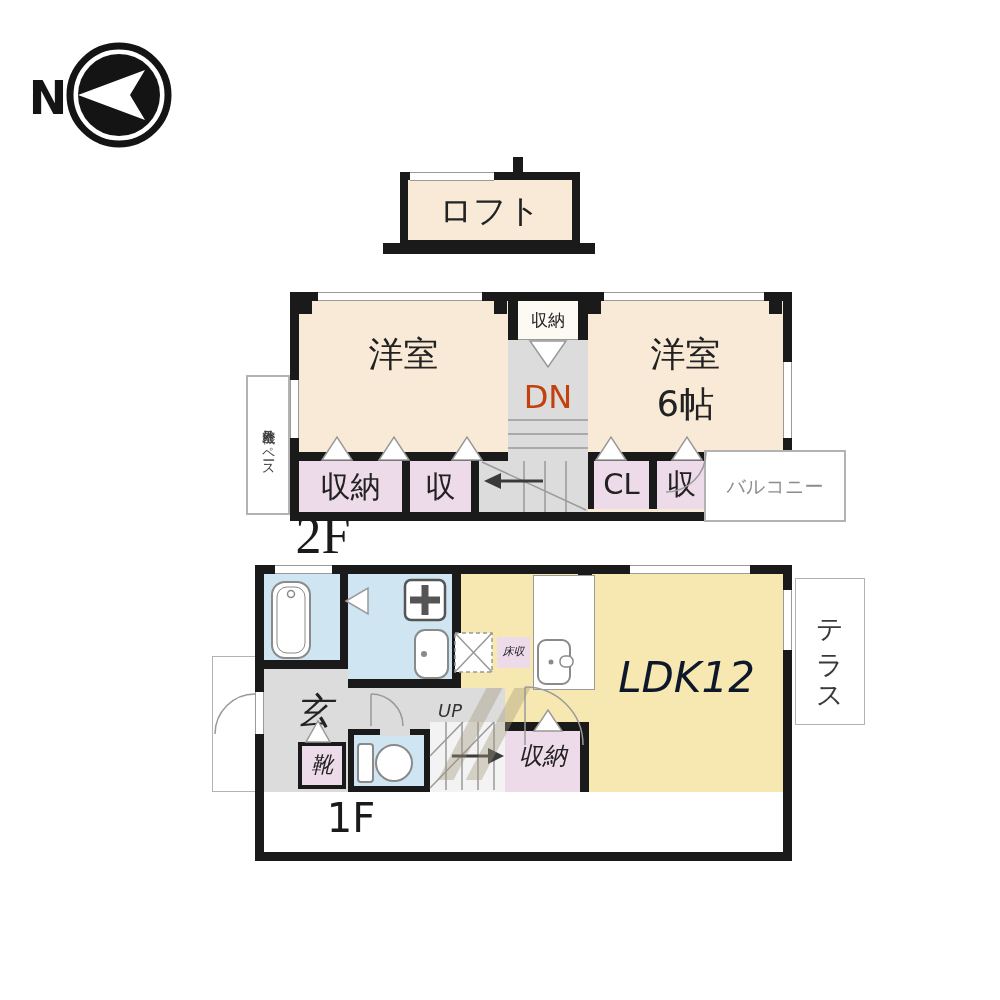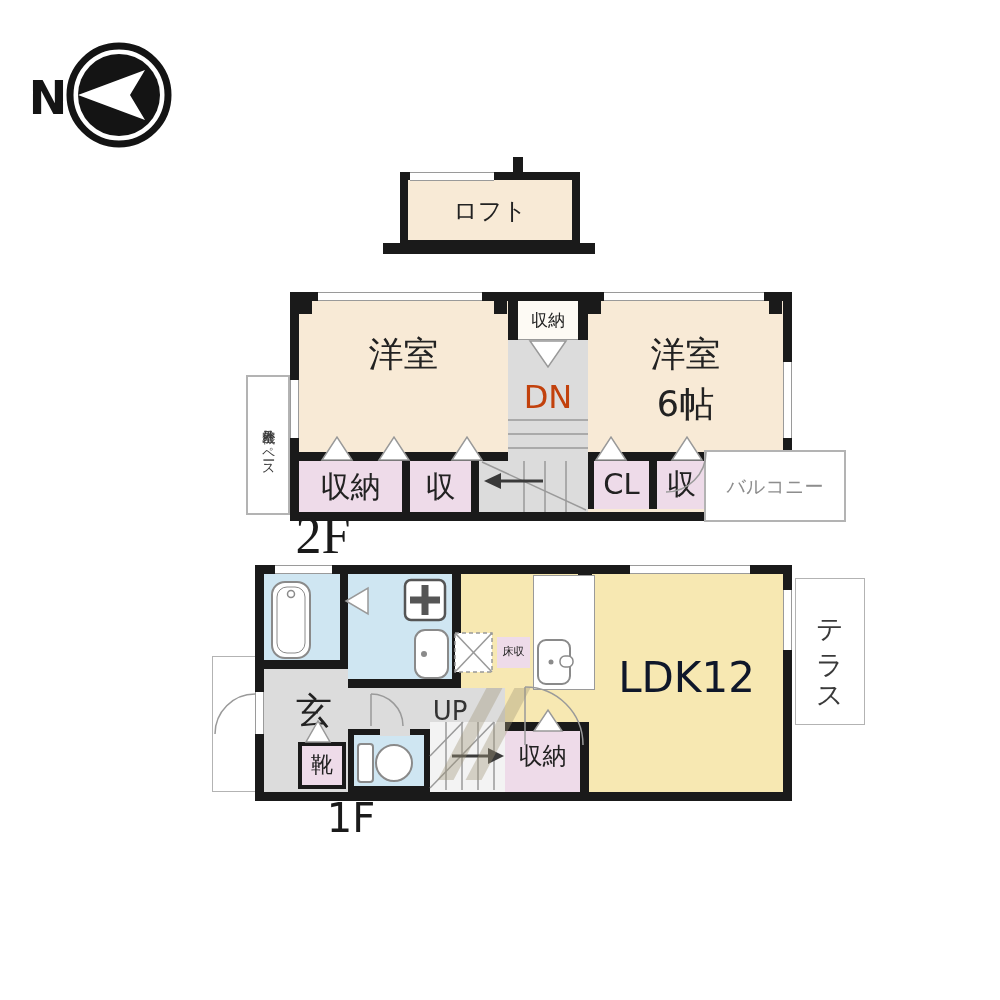--- a/index.html
+++ b/index.html
@@ -31,21 +31,21 @@
 
   <svg class="abs" style="left:64px;top:40px;" width="110" height="110" viewBox="0 0 110 110">
     <circle cx="55" cy="55" r="49" fill="none" stroke="#141414" stroke-width="7"></circle>
     <circle cx="55" cy="55" r="41" fill="#141414"></circle>
     <polygon points="14,55 81,30 66,55 81,80" fill="#ffffff"></polygon>
   </svg>
   <div class="abs lbl" style="left:26px;top:74px;width:44px;height:48px;font-size:46px;font-weight:bold;color:#141414;">N</div>
 
   <div class="abs wall" style="left:383px;top:243px;width:212px;height:11px;"></div>
   <div class="abs" style="left:400px;top:172px;width:180px;height:76px;border:8px solid #1a1a1a;background:#f8ead6;"></div>
-  <div class="abs lbl" style="left:400px;top:180px;width:180px;height:62px;font-size:24px;">ロフト</div>
+  <div class="abs lbl" style="left:400px;top:180px;width:180px;height:62px;font-size:33px;">ロフト</div>
   <div class="abs win" style="left:410px;top:172px;width:84px;height:9px;"></div>
   <div class="abs wall" style="left:513px;top:157px;width:10px;height:19px;"></div>
 
   <div class="abs cream" style="left:290px;top:292px;width:502px;height:229px;border:9px solid #1a1a1a;">
 
     <div class="abs gray" style="left:209px;top:0;width:80px;height:211px;"></div>
 
     <div class="abs" style="left:209px;top:0;width:80px;height:39px;background:#fdfaf4;border-bottom:1px solid #999;"></div>
     <div class="abs wall" style="left:209px;top:0;width:10px;height:39px;"></div>
     <div class="abs wall" style="left:279px;top:0;width:10px;height:39px;"></div>
@@ -89,21 +89,21 @@
   <div class="abs win" style="left:604px;top:292px;width:160px;height:9px;"></div>
   <div class="abs winv" style="left:290px;top:380px;width:9px;height:58px;"></div>
   <div class="abs winv" style="left:783px;top:362px;width:9px;height:76px;"></div>
 
   <div class="abs pillar" style="left:299px;top:301px;width:13px;height:13px;"></div>
   <div class="abs pillar" style="left:494px;top:301px;width:13px;height:13px;"></div>
   <div class="abs pillar" style="left:588px;top:301px;width:13px;height:13px;"></div>
   <div class="abs pillar" style="left:769px;top:301px;width:13px;height:13px;"></div>
 
   <div class="abs" style="left:212px;top:656px;width:44px;height:136px;background:#fff;border:1.5px solid #b3b3b3;"></div>
-  <div class="abs" style="left:255px;top:565px;width:537px;height:236px;border:9px solid #1a1a1a;background:#ffffff;">
+  <div class="abs" style="left:255px;top:565px;width:537px;height:296px;border:9px solid #1a1a1a;background:#ffffff;font-style:italic;">
 
     <div class="abs yellow" style="left:188px;top:0;width:331px;height:218px;"></div>
     <div class="abs gray" style="left:0;top:95px;width:84px;height:123px;"></div>
     <div class="abs gray" style="left:84px;top:114px;width:157px;height:104px;"></div>
     <div class="abs blue" style="left:0;top:0;width:76px;height:86px;"></div>
     <div class="abs blue" style="left:84px;top:0;width:104px;height:105px;"></div>
 
     <div class="abs wall" style="left:76px;top:0;width:8px;height:86px;"></div>
     <div class="abs wall" style="left:0;top:86px;width:84px;height:9px;"></div>
     <div class="abs wall" style="left:84px;top:105px;width:112px;height:9px;"></div>
@@ -120,21 +120,21 @@
     <div class="abs wall" style="left:316px;top:148px;width:9px;height:70px;"></div>
     <div class="abs lbl" style="left:241px;top:162px;width:75px;height:40px;font-size:24px;">収納</div>
 
     <div class="abs" style="left:84px;top:155px;width:82px;height:63px;background:#cfe6f2;border:6px solid #1a1a1a;"></div>
     <div class="abs" style="left:116px;top:155px;width:30px;height:7px;background:#dcdcdc;"></div>
 
     <div class="abs pink" style="left:34px;top:168px;width:48px;height:47px;border:4px solid #1a1a1a;"></div>
     <div class="abs lbl" style="left:38px;top:172px;width:40px;height:39px;font-size:22px;">靴</div>
 
     <div class="abs lbl" style="left:26px;top:114px;width:48px;height:46px;font-size:36px;">玄</div>
-    <div class="abs lbl" style="left:158px;top:121px;width:56px;height:32px;font-size:26px;color:#333;">UP</div>
+    <div class="abs lbl" style="left:158px;top:121px;width:56px;height:32px;font-size:18px;color:#333;">UP</div>
     <div class="abs lbl" style="left:330px;top:78px;width:185px;height:52px;font-size:42px;color:#0f172a;">LDK12</div>
   </div>
 
   <div class="abs whitebox lbl vtext" style="left:795px;top:578px;width:70px;height:147px;font-size:27px;color:#3a3a3a;border-width:1.5px;">テラス</div>
   <div class="abs lbl" style="left:316px;top:796px;width:70px;height:44px;font-size:40px;color:#1a1a1a;">1F</div>
 
   <div class="abs win" style="left:275px;top:565px;width:57px;height:9px;"></div>
   <div class="abs win" style="left:630px;top:565px;width:120px;height:9px;"></div>
   <div class="abs winv" style="left:783px;top:590px;width:9px;height:60px;"></div>
   <div class="abs winv" style="left:255px;top:692px;width:9px;height:42px;"></div>

